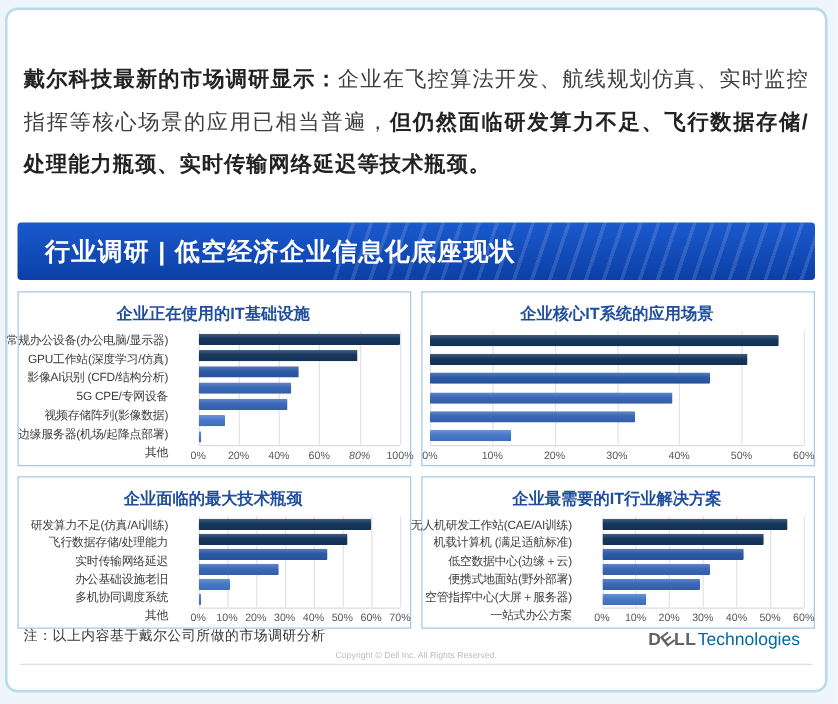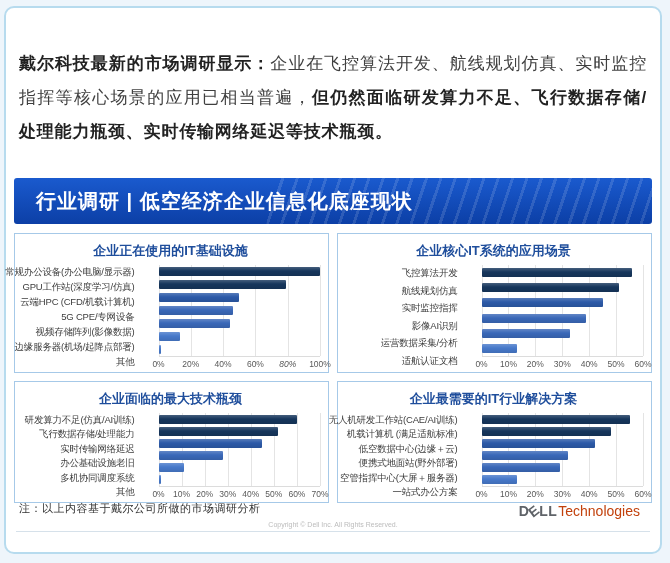--- a/index.html
+++ b/index.html
@@ -36,21 +36,21 @@
   .bar{height:9px;border-radius:1px;min-width:2px;
     background-image:linear-gradient(180deg,rgba(255,255,255,0.20),rgba(255,255,255,0) 45%,rgba(0,0,0,0.10));}
   .axis{height:13px;position:relative;flex:none;}
   .tick{position:absolute;top:2px;transform:translateX(-50%);font-size:8.5px;color:#595959;}
   
   .note{position:absolute;left:13px;bottom:36px;font-size:11px;color:#333;letter-spacing:0.5px;}
   .dell-logo{position:absolute;right:20px;bottom:33px;color:#5f6368;font-size:14px;
     display:flex;align-items:center;}
   .dell-word{font-weight:bold;letter-spacing:0.5px;}
   .dell-e{display:inline-block;transform:rotate(-38deg);}
-  .dell-suffix{font-weight:normal;color:#c2410c;margin-left:1px;}
+  .dell-suffix{font-weight:normal;color:#0369a1;margin-left:1px;}
   .copyright{position:absolute;bottom:24px;left:0;right:0;text-align:center;font-size:7px;color:#bcbcbc;}
   .footer-line{position:absolute;bottom:20px;left:10px;right:10px;border-top:1px solid #d6e1ea;}
 </style>
 </head>
 <body>
 
 <div class="card">
 
   <p class="intro"><span class="b">戴尔科技最新的市场调研显示：</span><span>企业在飞控算法开发、航线规划仿真、实时监控指挥等核心场景的应用已相当普遍，</span><span class="b">但仍然面临研发算力不足、飞行数据存储/处理能力瓶颈、实时传输网络延迟等技术瓶颈。</span></p>
 
@@ -60,21 +60,21 @@
       <div class="panel-title">行业调研 | 低空经济企业信息化底座现状</div>
     </div>
 
     <div class="charts-grid">
       <div class="chart-box tall">
         <div class="chart-title">企业正在使用的IT基础设施</div>
         <div class="chart-main">
           <div class="labels">
               <div class="cat-label">常规办公设备(办公电脑/显示器)</div>
               <div class="cat-label">GPU工作站(深度学习/仿真)</div>
-              <div class="cat-label">云端HPC (CFD/机载计算机)</div>
+              <div class="cat-label">影像AI识别 (CFD/结构分析)</div>
               <div class="cat-label">5G CPE/专网设备</div>
               <div class="cat-label">视频存储阵列(影像数据)</div>
               <div class="cat-label">边缘服务器(机场/起降点部署)</div>
               <div class="cat-label">其他</div>
             </div>
           <div class="plot-wrap">
             <div class="plot">
                 <div class="gridline" style="left: 0%;"></div>
                 <div class="gridline" style="left: 20%;"></div>
                 <div class="gridline" style="left: 40%;"></div>
@@ -111,28 +111,20 @@
                 <span class="tick" style="left: 80%; font-style: italic;">80%</span>
                 <span class="tick" style="left: 100%;">100%</span>
               </div>
           </div>
         </div>
       </div>
 
       <div class="chart-box tall">
         <div class="chart-title">企业核心IT系统的应用场景</div>
         <div class="chart-main">
-          <div class="labels">
-              <div class="cat-label">飞控算法开发</div>
-              <div class="cat-label">航线规划仿真</div>
-              <div class="cat-label">实时监控指挥</div>
-              <div class="cat-label">影像AI识别</div>
-              <div class="cat-label">运营数据采集/分析</div>
-              <div class="cat-label">适航认证文档</div>
-            </div>
           <div class="plot-wrap">
             <div class="plot">
                 <div class="gridline" style="left: 0%;"></div>
                 <div class="gridline" style="left: 16.6667%;"></div>
                 <div class="gridline" style="left: 33.3333%;"></div>
                 <div class="gridline" style="left: 50%;"></div>
                 <div class="gridline" style="left: 66.6667%;"></div>
                 <div class="gridline" style="left: 83.3333%;"></div>
                 <div class="gridline" style="left: 100%;"></div>
                 <div class="bar-row">

